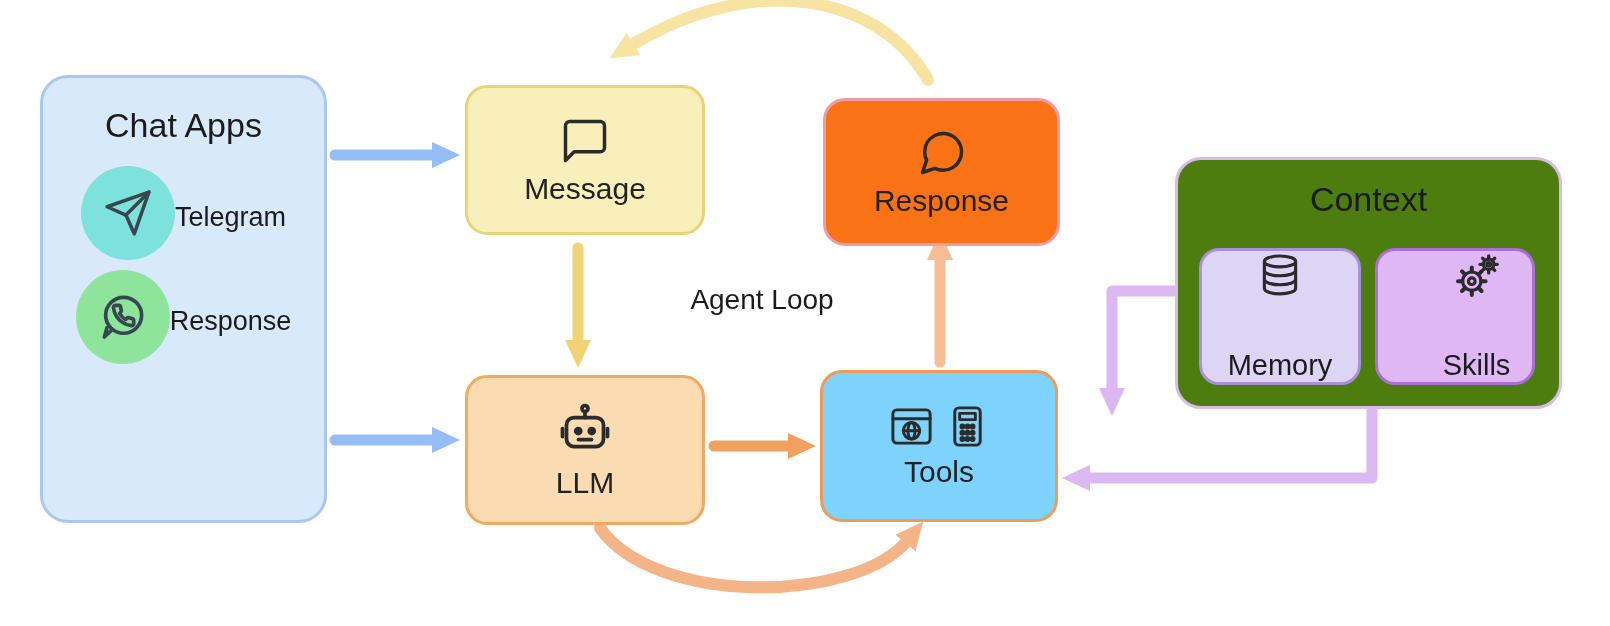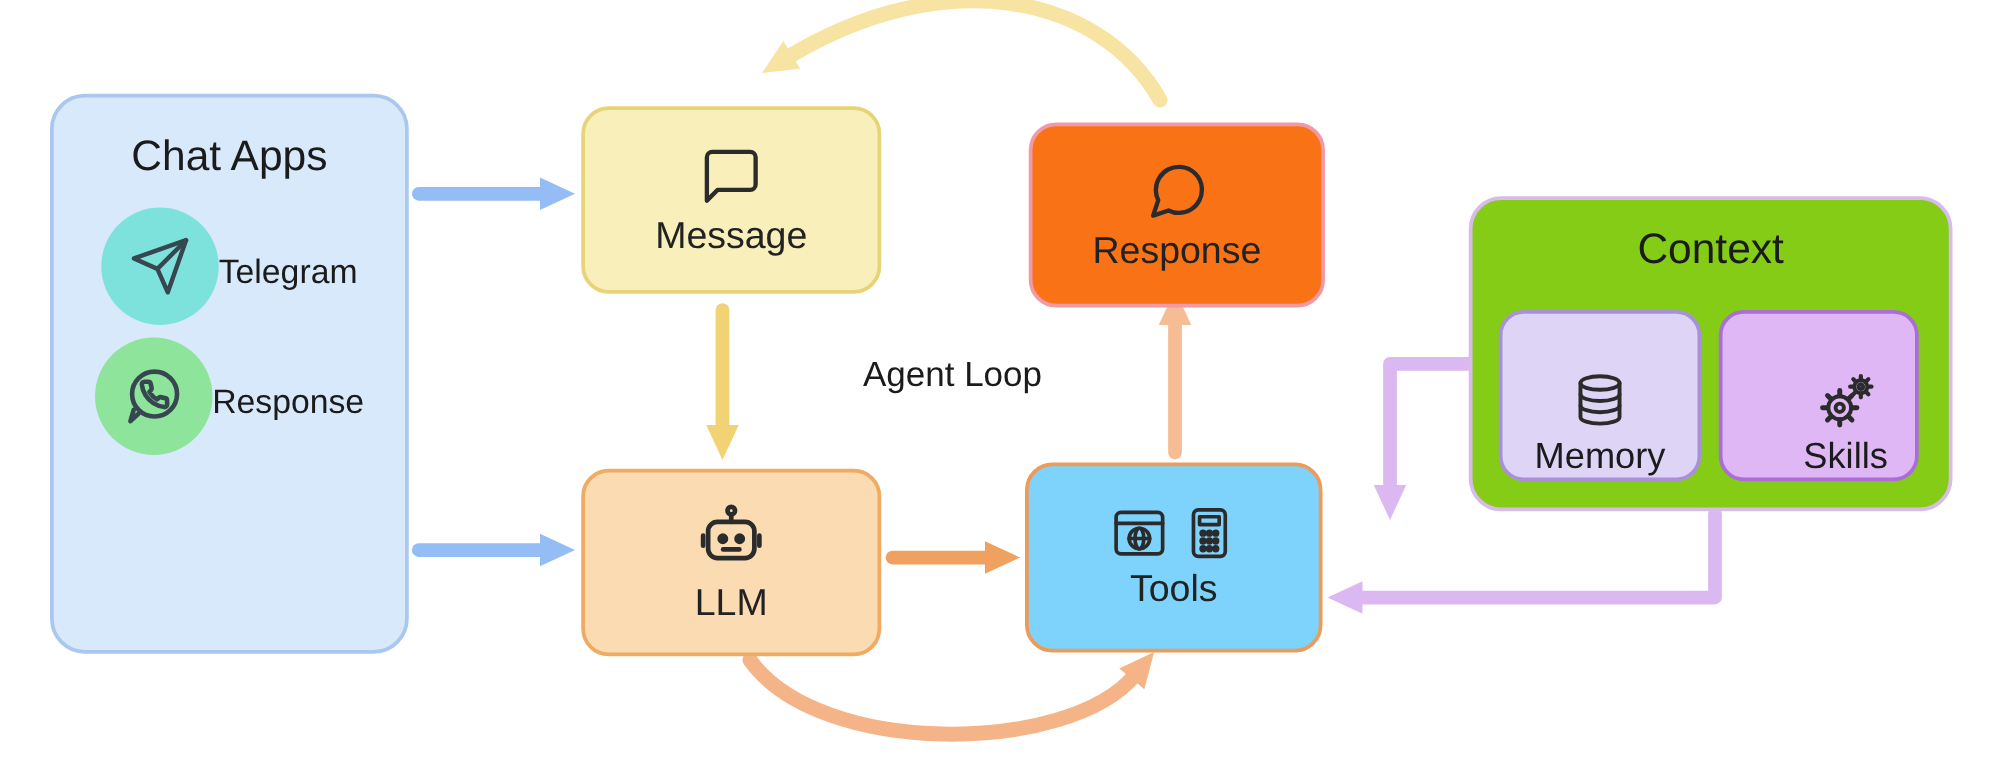--- a/index.html
+++ b/index.html
@@ -37,27 +37,27 @@
   .tools-icons { display:flex; flex-direction:row; align-items:center; gap:9px; }
 
   .agent-loop {
     position:absolute; z-index:2; left:638px; top:284px; width:248px;
     text-align:center; font-size:28px; font-weight:500;
   }
 
   
   .context {
     left:1175px; top:157px; width:387px; height:252px;
-    background:#84cc16; border:3px solid #d9bbea; border-radius:26px;
+    background:#4d7c0f; border:3px solid #d9bbea; border-radius:26px;
   }
   .context-title { text-align:center; margin-top:20px; font-size:34px; font-weight:500; }
   .context-items { position:absolute; left:21px; top:88px; display:flex; gap:14px; }
   .sub-node {
     width:162px; height:137px; border-radius:20px; border:3px solid;
-    display:flex; flex-direction:column; align-items:center; justify-content:flex-end; gap:3px;
+    display:flex; flex-direction:column; align-items:center; justify-content:space-between; gap:3px;
   }
   .sub-node.memory { background:#ddd4f6; border-color:#a990da; }
   .sub-node.skills { width:160px; background:#deb7f4; border-color:#aa6ed6;padding-left:43px; }
   .sub-label { font-size:29px; font-weight:500; }
 
   svg.icon { display:block; }
 </style>
 </head>
 <body>
 

